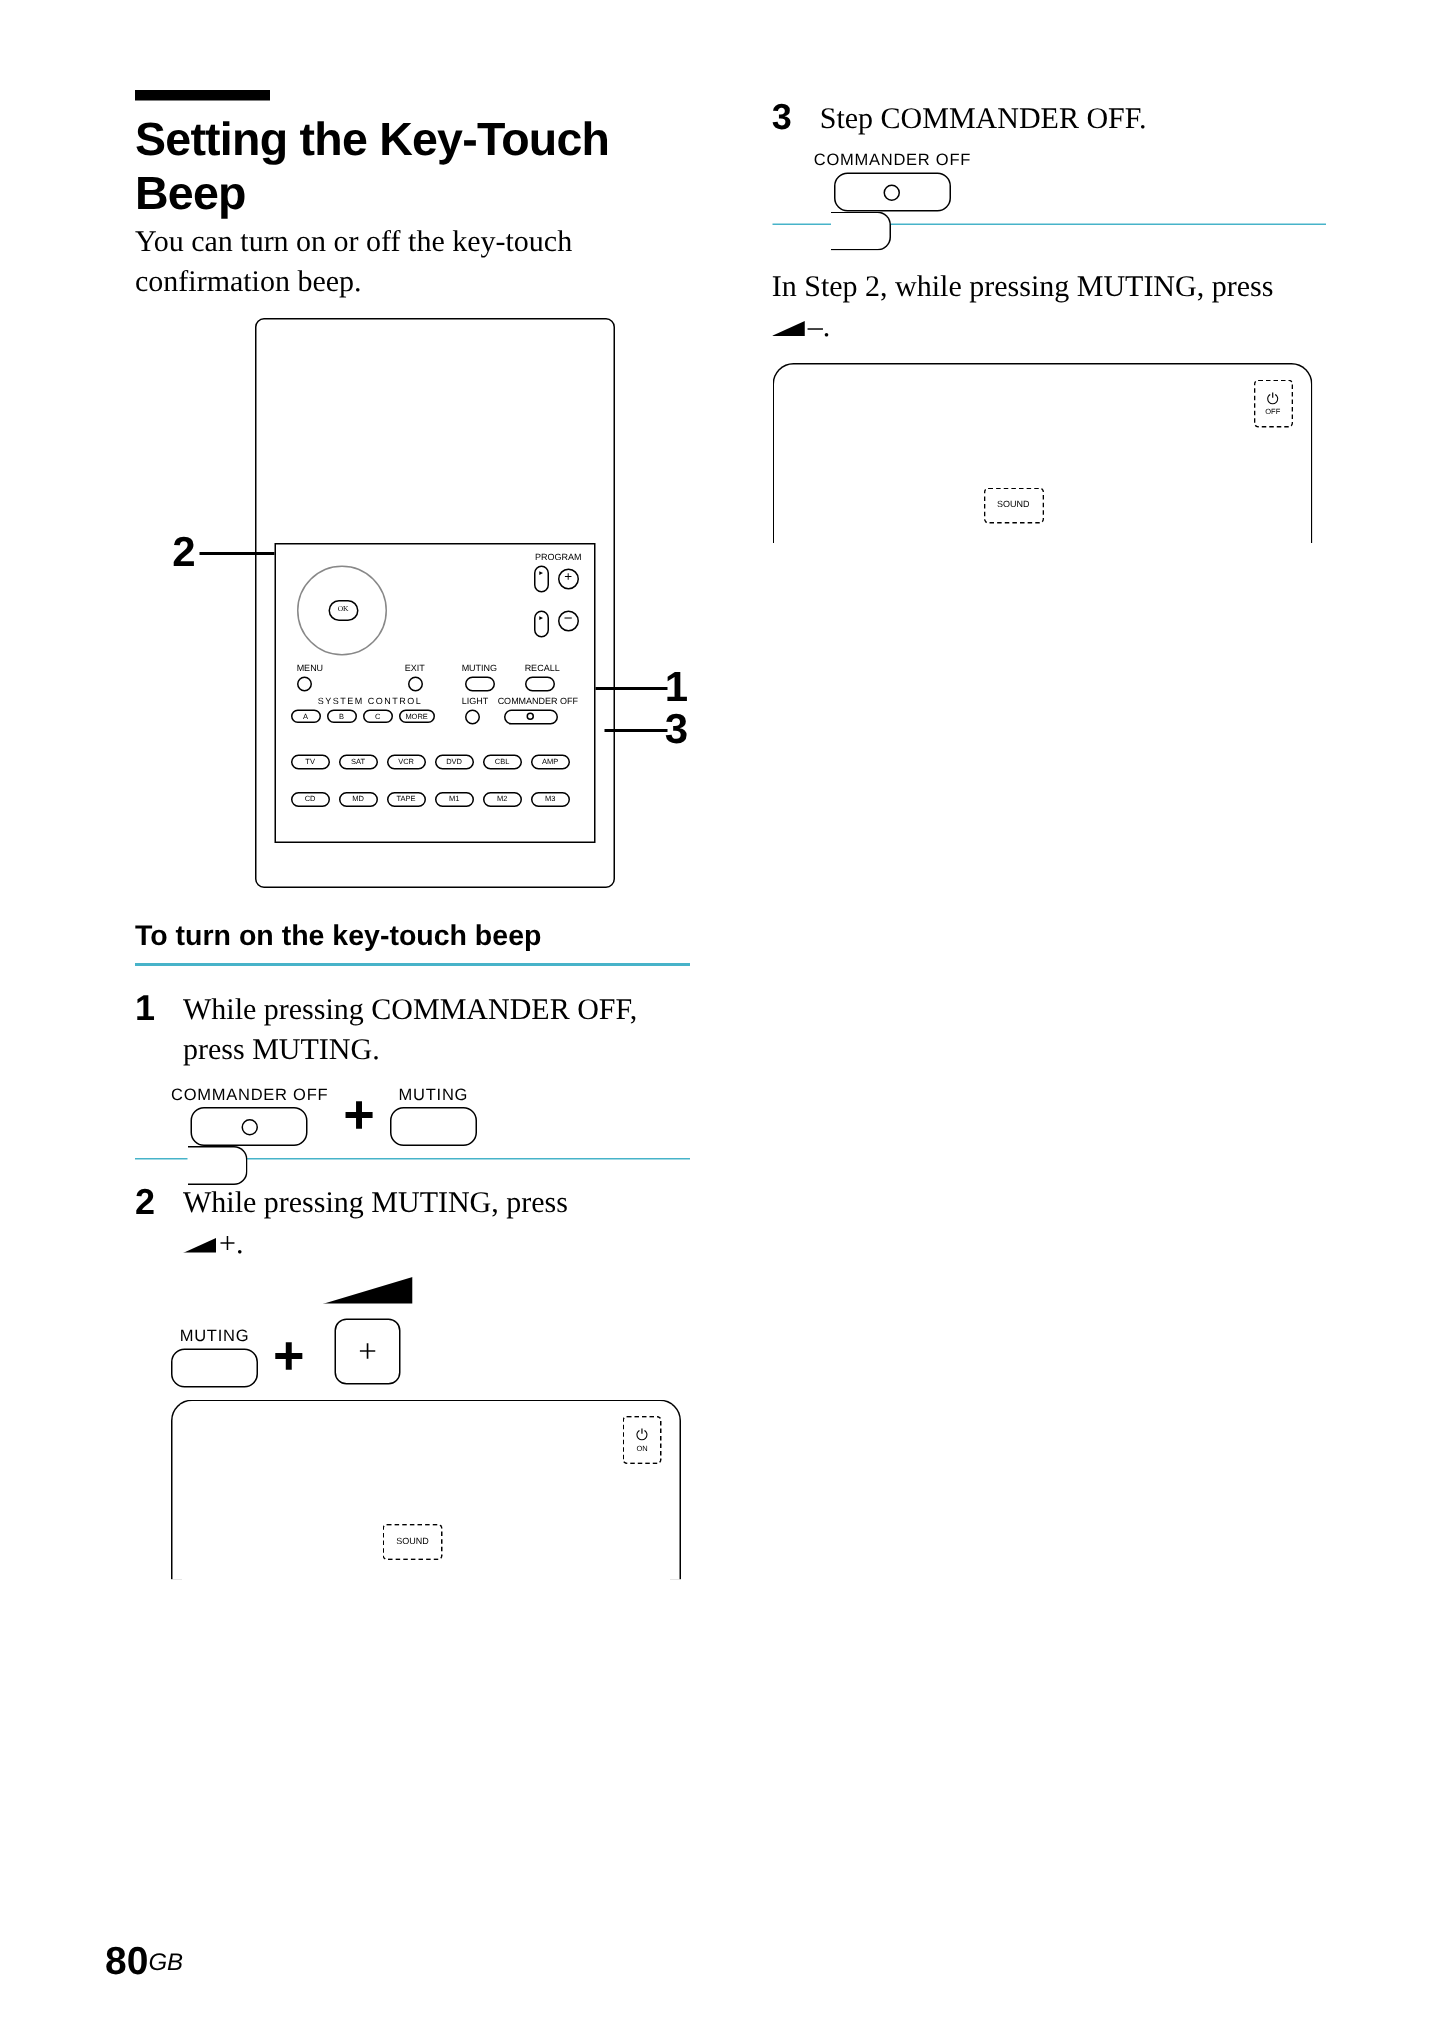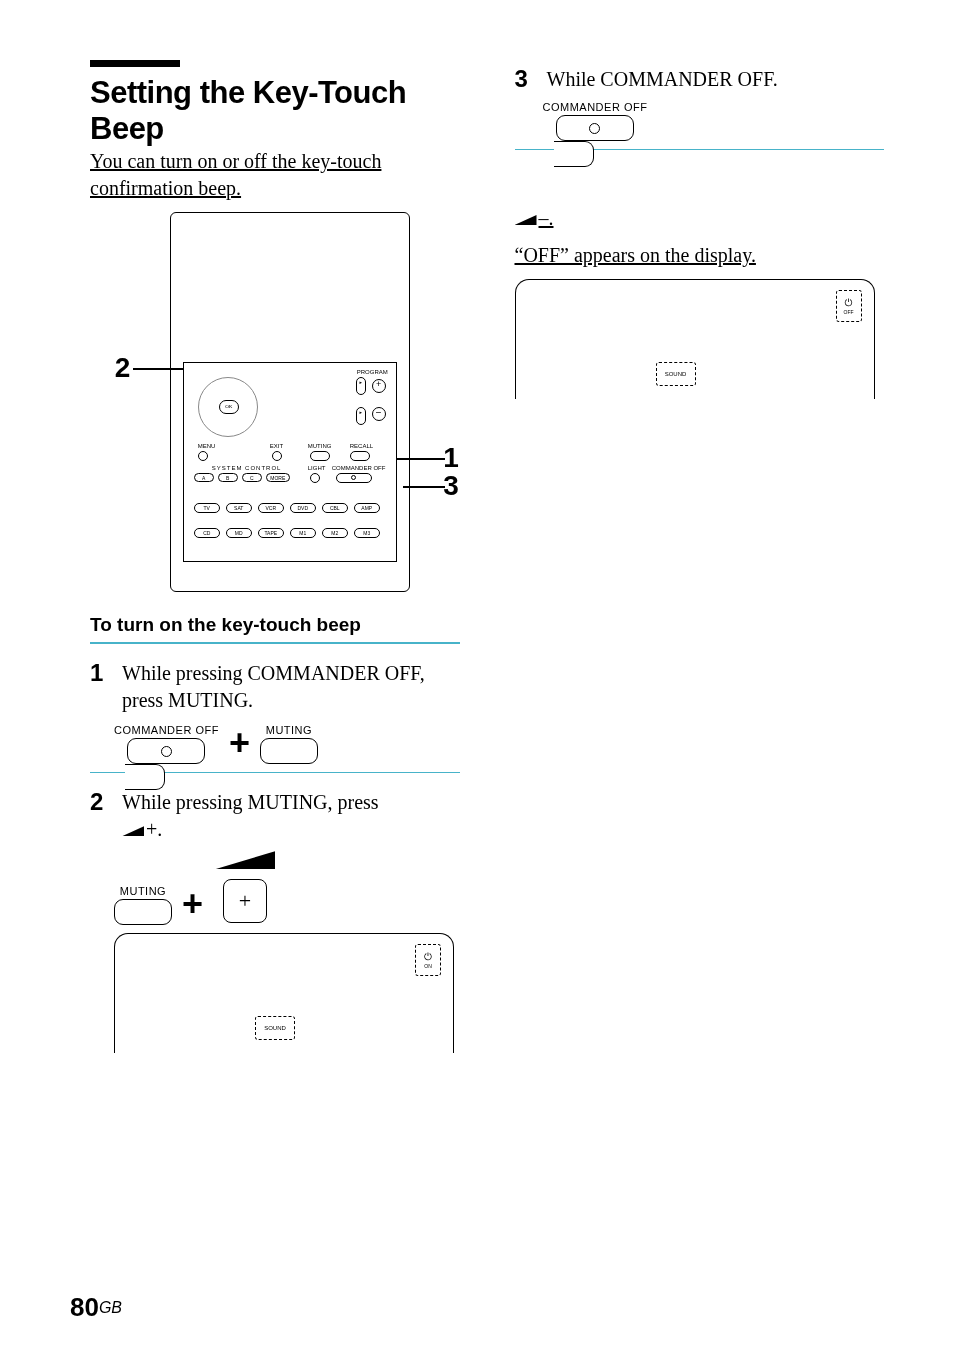--- a/index.html
+++ b/index.html
@@ -24,21 +24,21 @@
     margin-bottom: 8px;
   }
   h1.main-title {
     font-family: Arial, Helvetica, sans-serif;
     font-weight: 800;
     font-size: 31px;
     line-height: 1.15;
     margin-bottom: 2px;
     letter-spacing: -0.5px;
   }
-  p.body { line-height: 1.35; margin-bottom: 10px; text-decoration: underline; }
+  p.body { line-height: 1.35; margin-bottom: 10px; }
   .remote-diagram {
     width: 320px;
     height: 380px;
     margin: 10px auto 22px auto;
     position: relative;
   }
   .remote-body {
     position: absolute;
     left: 55px; top: 0;
     width: 240px; height: 380px;
@@ -339,41 +339,40 @@
         <span>⏻</span>
         <span class="word">ON</span>
       </div>
       <div class="disp-sound">SOUND</div>
     </div>
   </div>
 
   <div class="col">
     <div class="step" style="margin-top:6px;">
       <div class="step-num">3</div>
-      <div class="step-body">While COMMANDER OFF.</div>
+      <div class="step-body">Step COMMANDER OFF.</div>
     </div>
     <div class="illus-row" style="margin-left:28px;">
       <div class="btn-illus">
         <div class="lab">COMMANDER OFF</div>
         <div style="position:relative; width:78px; height:26px;">
           <div class="pill">
               <div class="circle-dot"></div>
             </div>
           <div class="half-pill-left"></div>
         </div>
       </div>
     </div>
     <hr class="thin-rule">
 
     <div style="height:12px;"></div>
     <p class="body">
-      <br>
+      <span>In Step 2, while pressing MUTING, press</span><br>
       <span class="wedge-inline"></span><span>–.</span>
     </p>
-    <p class="body">“OFF” appears on the display.</p>
 
     <div class="display-box" style="margin-left:0; width:360px;">
       <div class="disp-power">
         <span>⏻</span>
         <span class="word">OFF</span>
       </div>
       <div class="disp-sound">SOUND</div>
     </div>
   </div>
 </div>

